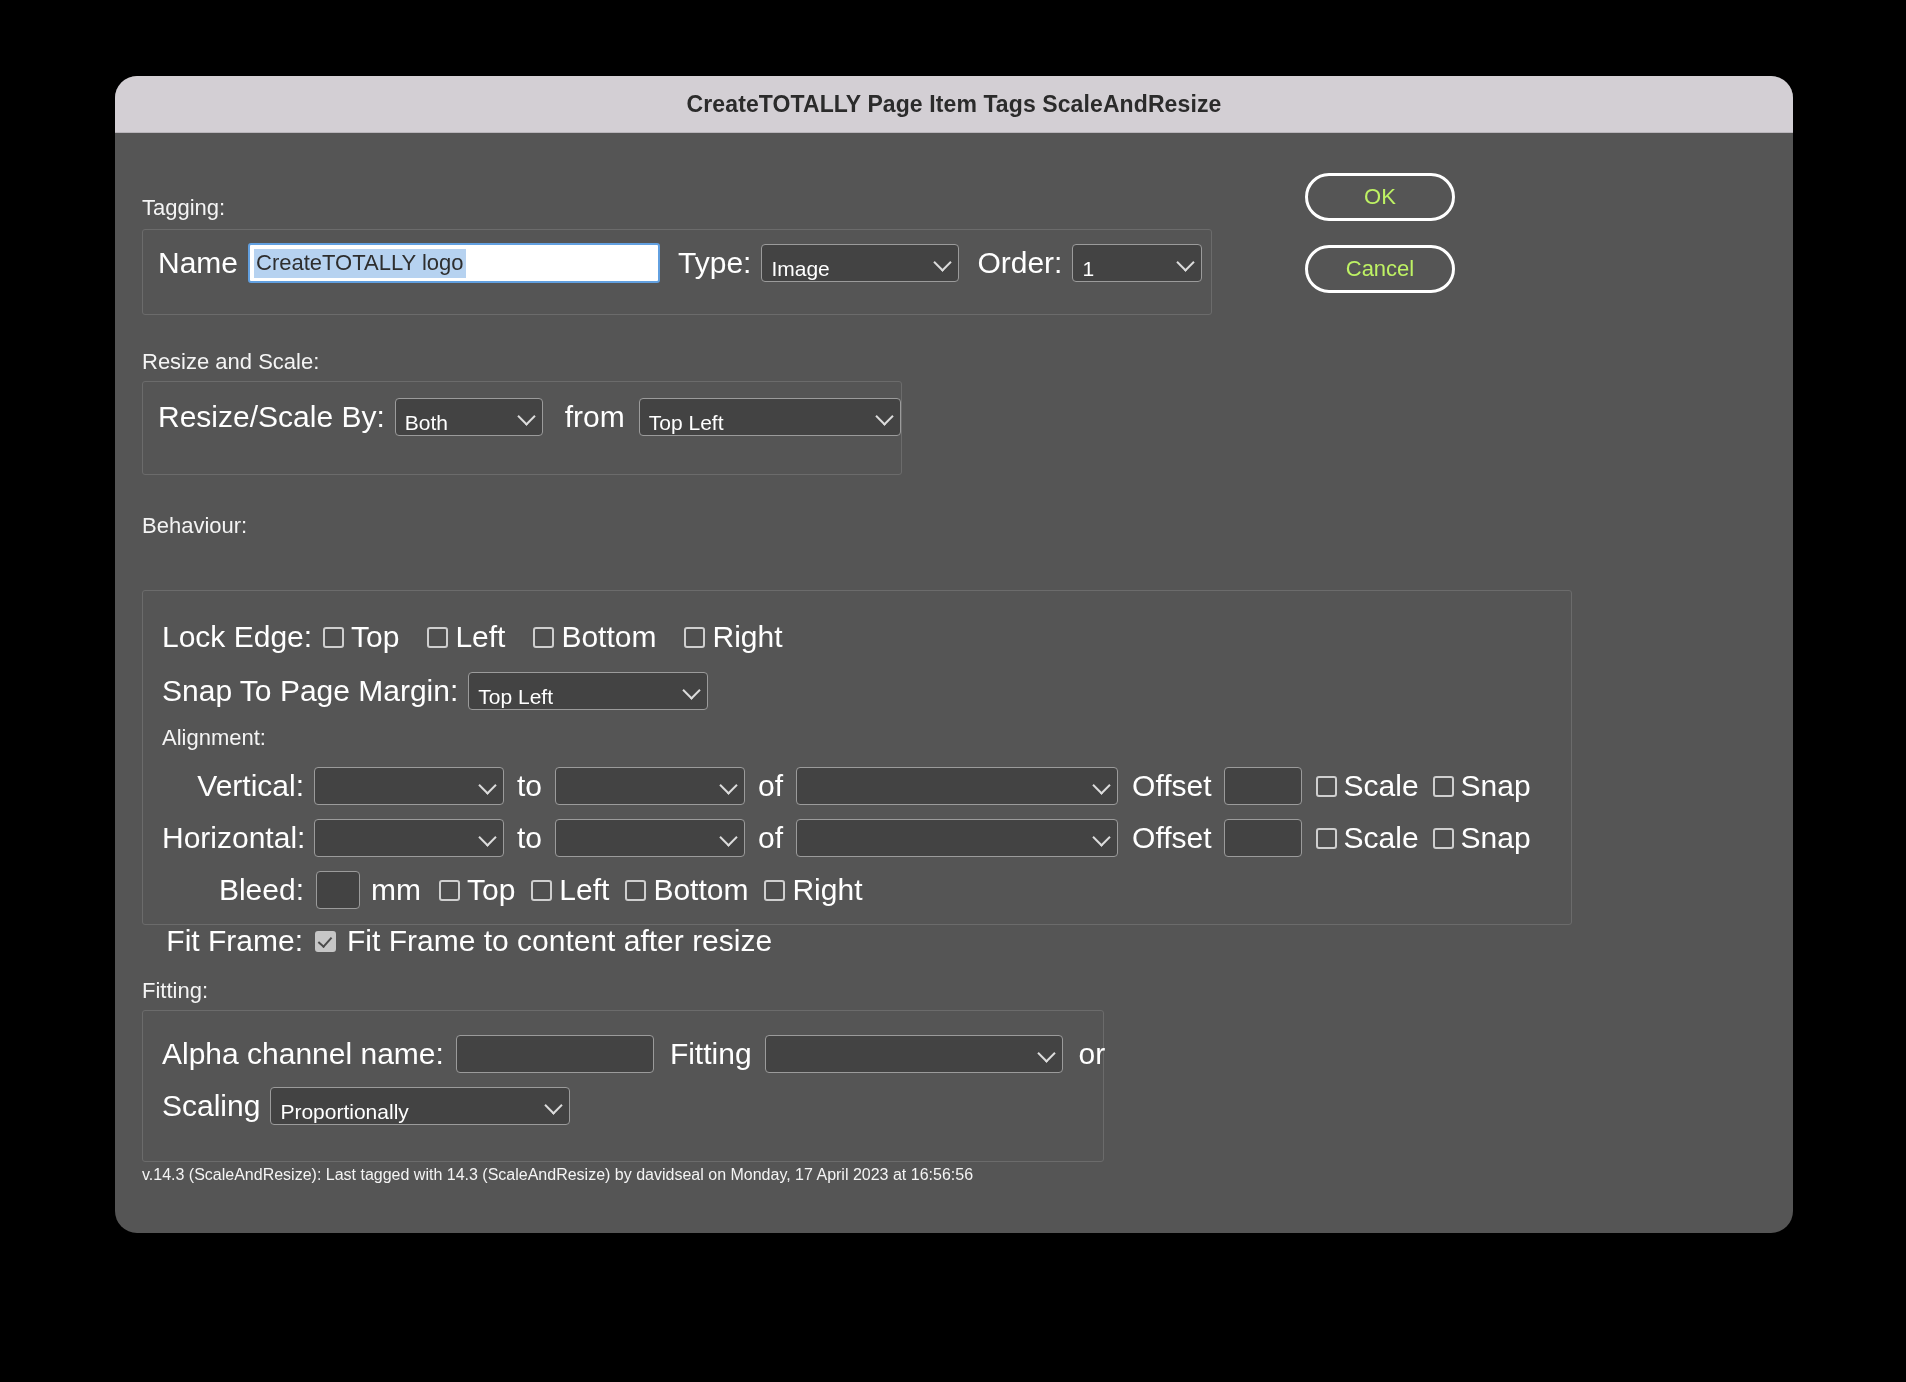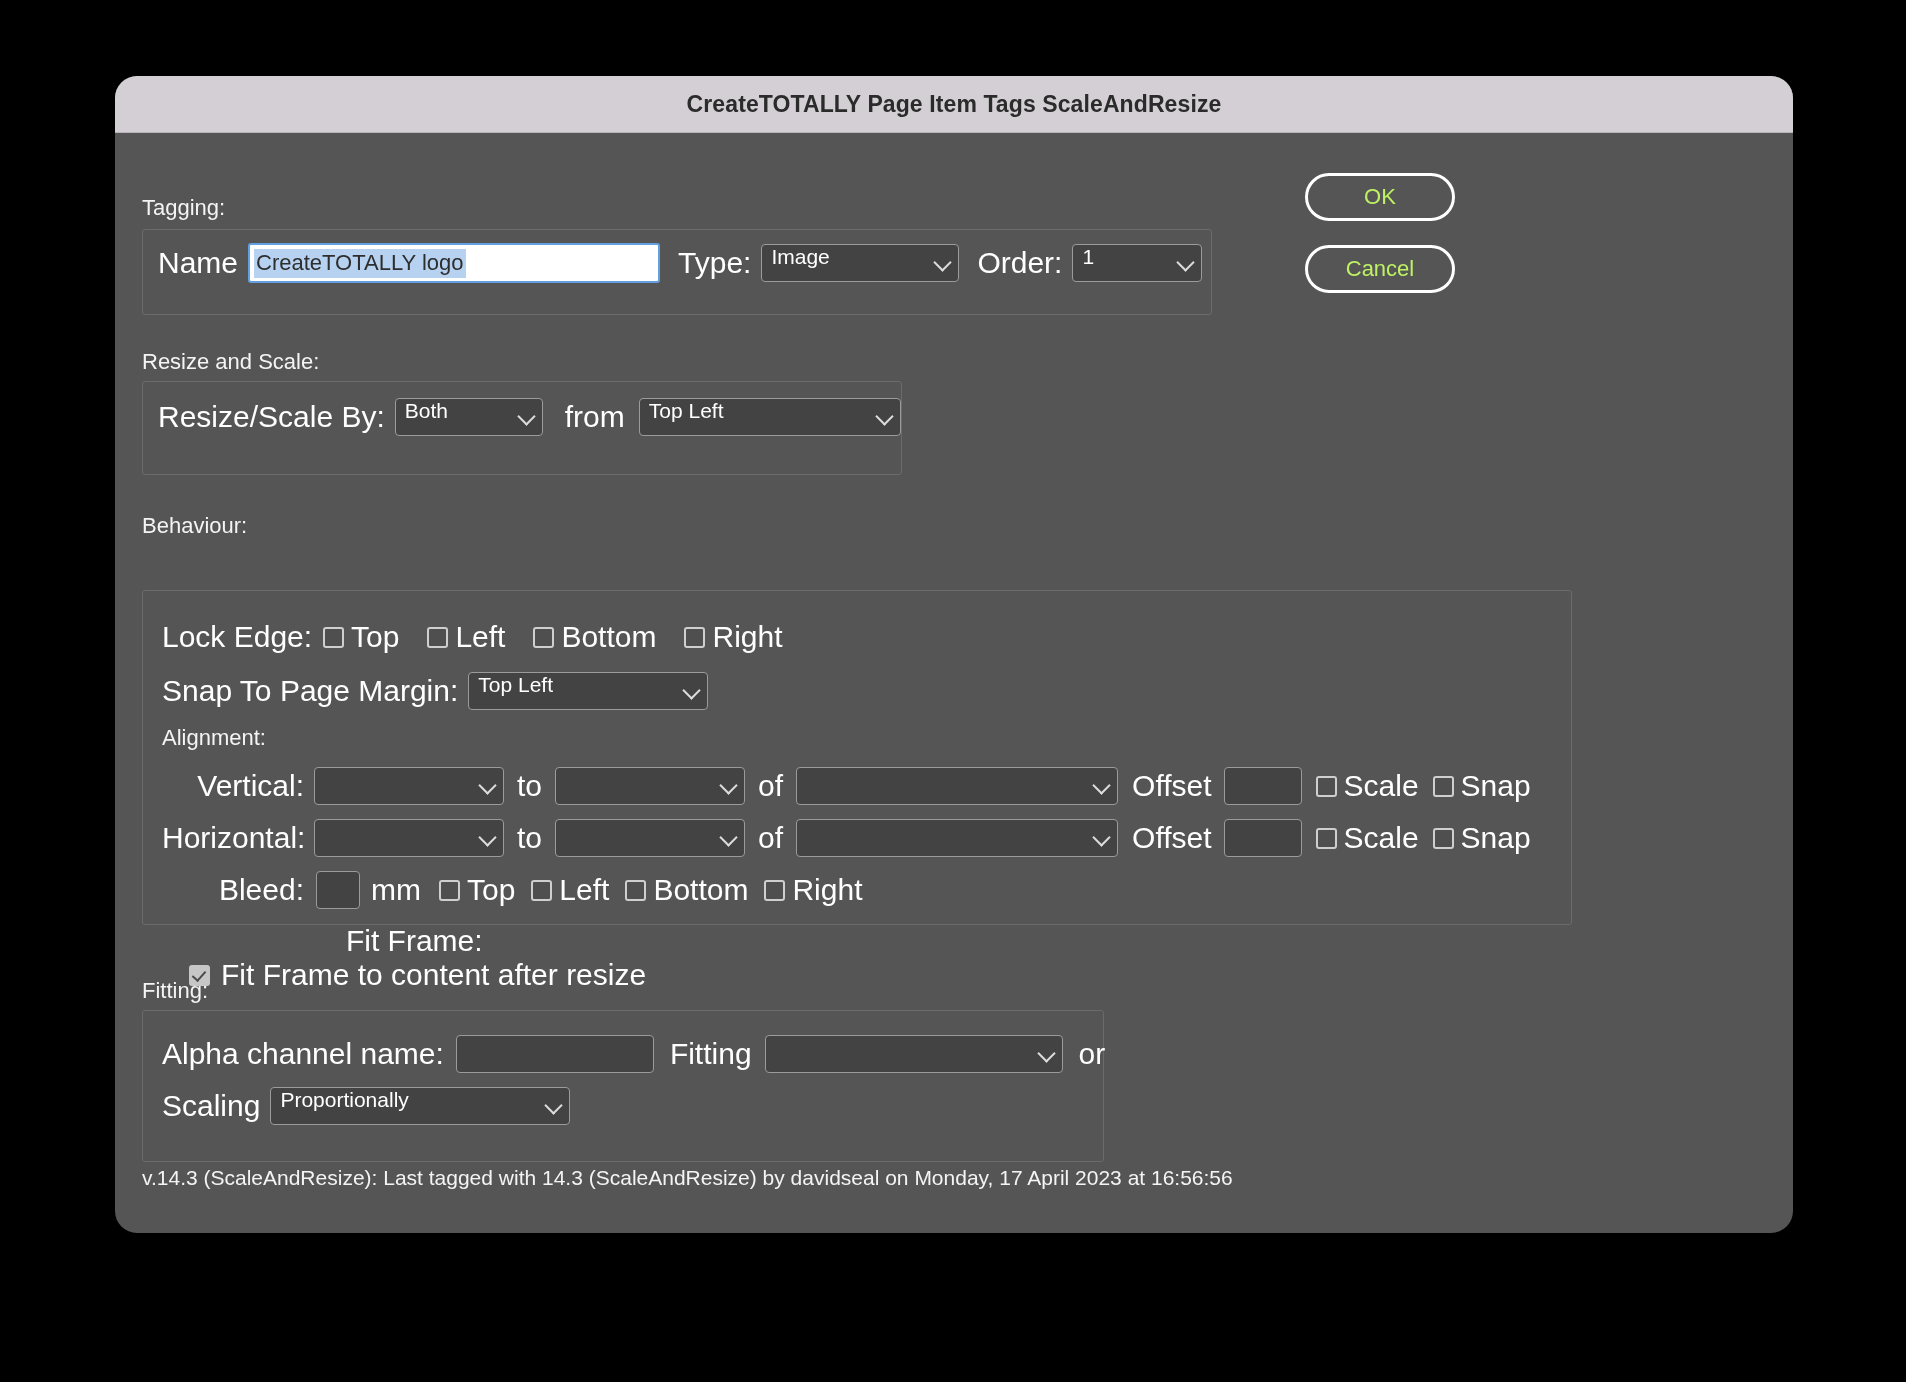--- a/index.html
+++ b/index.html
@@ -68,21 +68,21 @@
 
   
   .dd {
     position: relative;
     box-sizing: border-box;
     background: #434343;
     border: 1px solid #9b9b9b;
     border-radius: 4px;
     height: 38px;
     display: flex;
-    align-items: flex-start;
+    align-items: flex-end;
     padding: 0 26px 0 9px;
     font-size: 21px;
     color: #ffffff;
     white-space: nowrap;
     overflow: hidden;
   }
   .dd .chev {
     position: absolute;
     right: 9px;
     top: 50%;
@@ -345,21 +345,21 @@
       <div class="cbgroup" style="margin-left:16px;">
         <span class="cb"></span>
         <span class="lbl">Bottom</span>
       </div>
       <div class="cbgroup" style="margin-left:16px;">
         <span class="cb"></span>
         <span class="lbl">Right</span>
       </div>
     </div>
 
-    <div class="row" style="left:62px; top:791px;flex-direction:column;">
+    <div class="row" style="left:46px; top:791px;">
       <span class="lbl" style="width:142px; text-align:right;">Fit Frame:</span>
       <div class="cbgroup" style="margin-left:12px;">
         <span class="cb checked"></span>
         <span class="lbl" style="margin-left:4px;">Fit Frame to content after resize</span>
       </div>
     </div>
 
     <div class="section-label" style="left:27px; top:845px;">Fitting:</div>
 
     <div class="groupbox" style="left:27px; top:877px; width:962px; height:152px;"></div>
@@ -376,16 +376,16 @@
     </div>
 
     <div class="row" style="left:47px; top:954px;">
       <span class="lbl">Scaling</span>
       <div class="dd" style="width:300px; margin-left:10px;">
         <span>Proportionally</span>
         <span class="chev"></span>
       </div>
     </div>
 
-    <div class="section-label" style="left:27px; top:1033px; font-size:21px;">v.14.3 (ScaleAndResize):  Last tagged with 14.3 (ScaleAndResize) by davidseal  on Monday, 17 April 2023 at 16:56:56</div>
+    <div class="section-label" style="left:27px; top:1033px; font-size:16px;">v.14.3 (ScaleAndResize):  Last tagged with 14.3 (ScaleAndResize) by davidseal  on Monday, 17 April 2023 at 16:56:56</div>
 
   </div>
 </div>
 
 </body></html>

